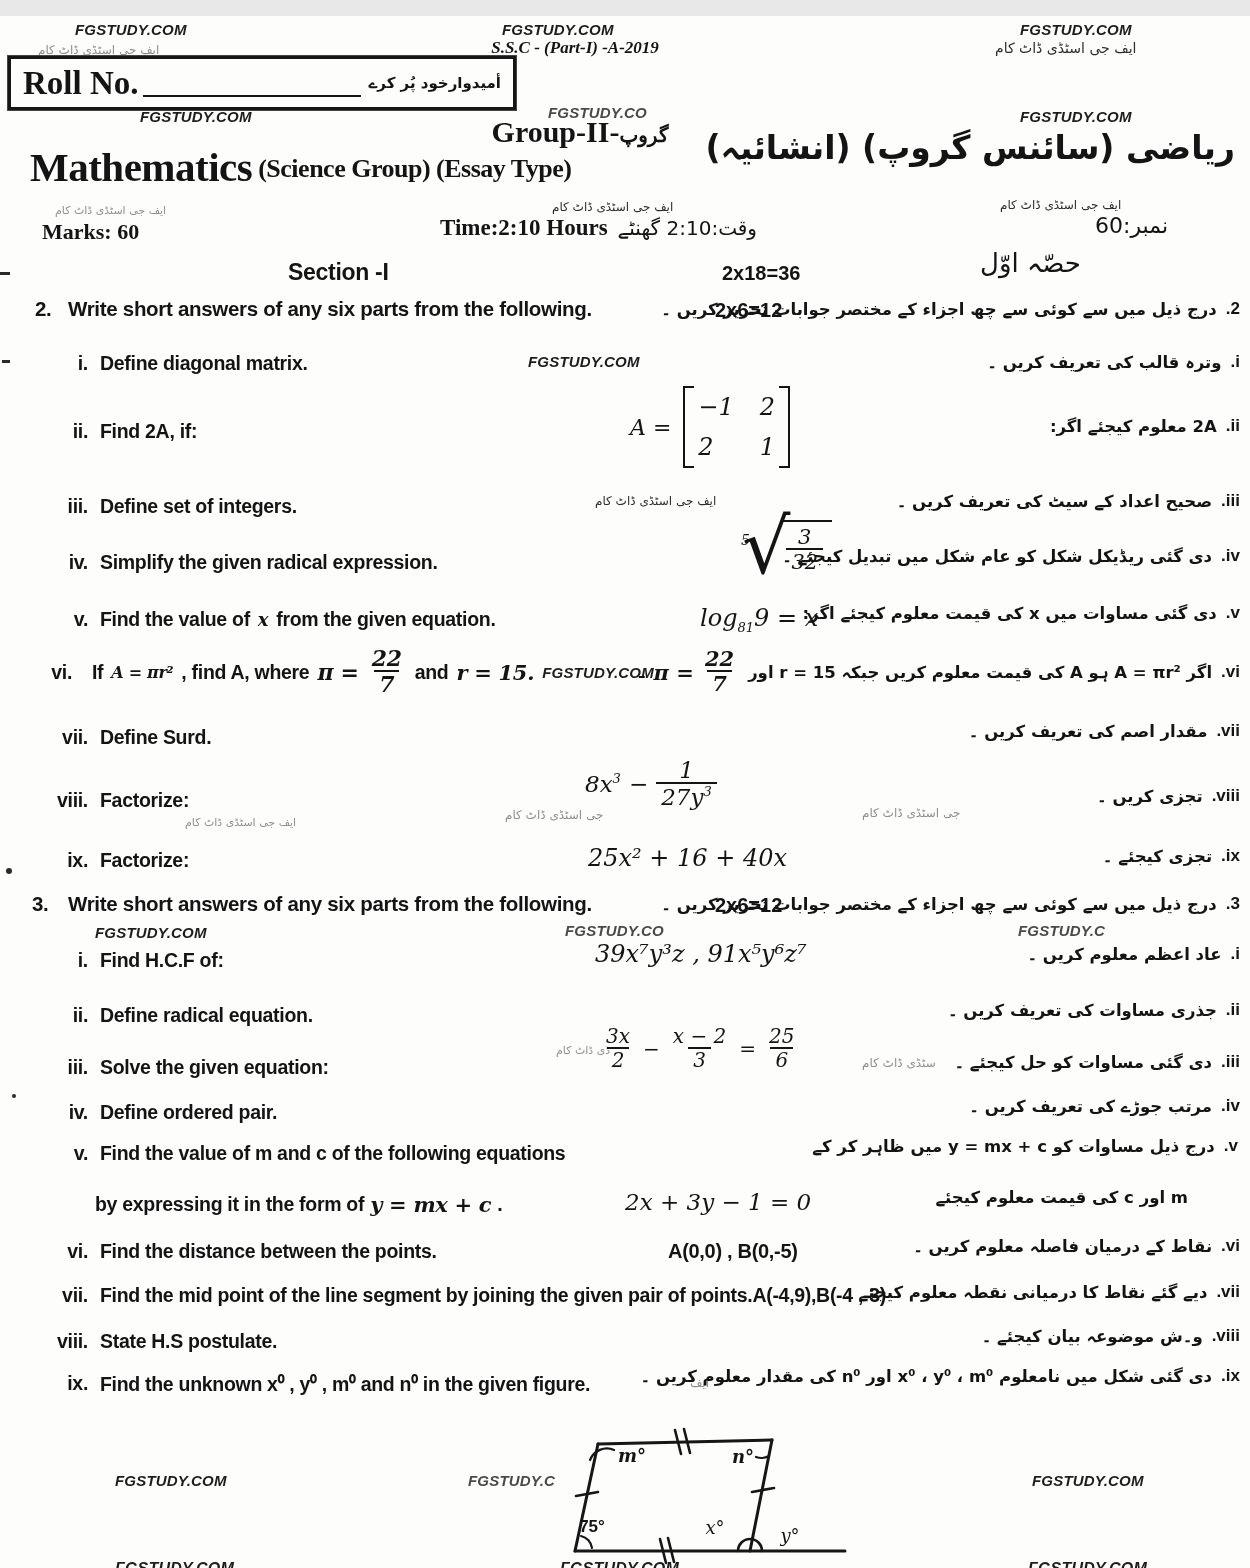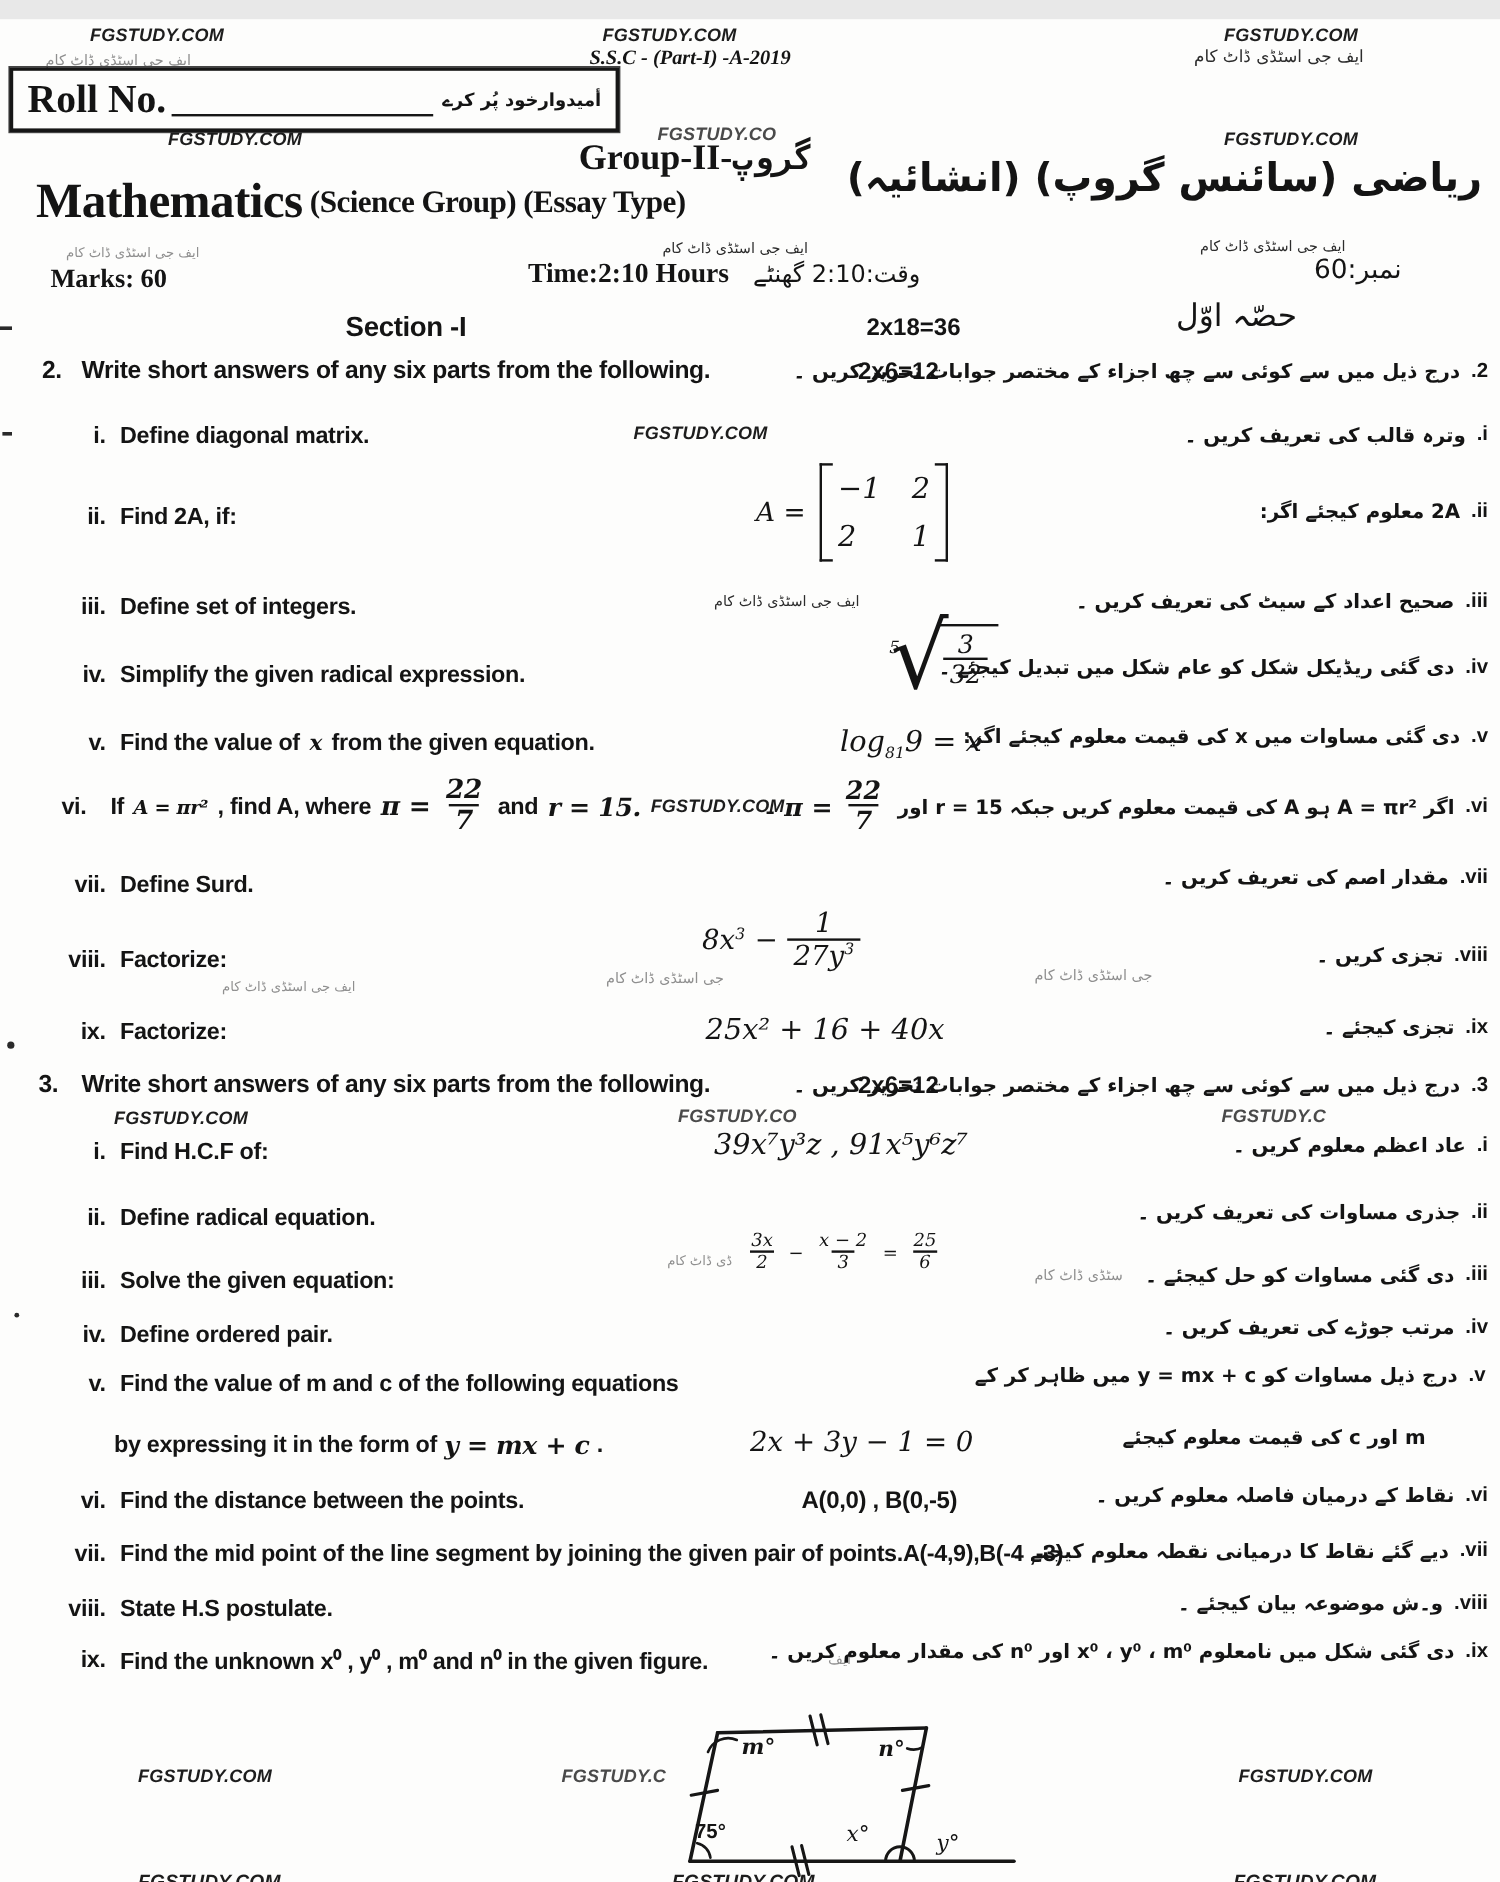--- a/index.html
+++ b/index.html
@@ -13,26 +13,26 @@
   .uw{font-family:"DejaVu Sans",sans-serif;direction:rtl;unicode-bidi:isolate;font-size:12px;color:#2c2c2c}
   .uw.faint{color:#8f8f8f}
   .uw.tiny{font-size:11px}
   .exam-line{font-family:"Liberation Serif",serif;font-style:italic;font-weight:bold;font-size:17px;text-align:center}
   .rollbox{border:3px solid #161616;box-shadow:0 0 0 1px #444;display:flex;align-items:center;padding:2px 12px;box-sizing:border-box}
   .roll-label{font-family:"Liberation Serif",serif;font-weight:bold;font-size:33px}
   .roll-line{flex:1;border-bottom:2px solid #161616;height:26px;margin:0 8px 0 4px}
   .roll-ur{font-family:"DejaVu Sans",sans-serif;direction:rtl;font-size:15px;font-weight:bold}
   .sessions{font-weight:bold;font-size:27px;text-align:center;letter-spacing:-.5px}
   .groupline{font-family:"Liberation Serif",serif;font-weight:bold;font-size:30px;text-align:center}
-  .groupline .ur{font-family:Liberation Mono, monospace;font-size:28px;font-weight:bold}
+  .groupline .ur{font-family:Liberation Serif, serif;font-size:20px;font-weight:bold}
   .title-en{font-family:"Liberation Serif",serif;font-weight:bold;font-size:41px;letter-spacing:-.5px}
   .title-sub{font-size:26px;vertical-align:4px}
   .title-ur{font-family:"DejaVu Sans",sans-serif;direction:rtl;font-weight:bold;font-size:33px}
   .marks{font-family:"Liberation Serif",serif;font-weight:bold;font-size:22px}
-  .timeflex{display:flex;align-items:center;gap:20px}
+  .timeflex{display:flex;align-items:center;gap:10px}
   .urb{font-family:"DejaVu Sans",sans-serif;direction:rtl;unicode-bidi:isolate;font-weight:normal}
   .sec-title{font-weight:bold;font-size:23px;letter-spacing:-.3px}
   .sec-marks{font-weight:bold;font-size:20px}
   
   .qtext{font-weight:bold;font-size:20.5px;letter-spacing:-.3px}
   .epart{font-weight:bold;font-size:19.5px;letter-spacing:-.3px;display:flex;align-items:center;gap:0}
   .roman{display:inline-block;min-width:40px;text-align:right;margin-right:12px}
   .urow{direction:rtl;display:flex;align-items:center;gap:9px;font-family:"DejaVu Sans",sans-serif;
         font-size:16.5px;font-weight:bold;white-space:nowrap}
   .urnum{direction:ltr;unicode-bidi:isolate;font-family:"Liberation Sans",sans-serif;font-weight:bold;font-size:17px}
@@ -306,21 +306,21 @@
     <span class="urnum">.ii</span>
     <span>جذری مساوات کی تعریف کریں ۔</span>
   </div>
 
   
   <div class="abs epart" style="left:48px;top:1040px">
     <span class="roman">iii.</span>
     <span>Solve the given equation:</span>
   </div>
   <div class="abs uw faint tiny" style="left:556px;top:1028px">ڈی ڈاٹ کام</div>
-  <div class="abs math mflex" style="left:621px;top:1010px;font-size:15px">
+  <div class="abs math mflex" style="left:601px;top:1010px;font-size:20px">
     <span class="frac">
       <span class="fn">3x</span>
       <span class="fd">2</span>
     </span>
     <span>−</span>
     <span class="frac">
       <span class="fn">x − 2</span>
       <span class="fd">3</span>
     </span>
     <span>=</span>

